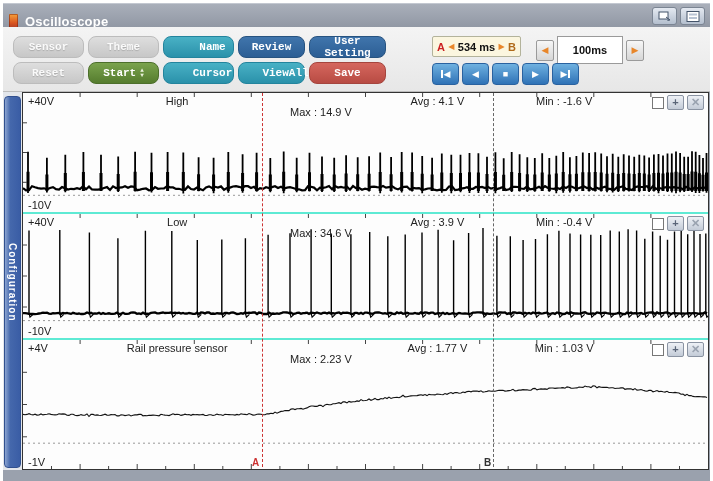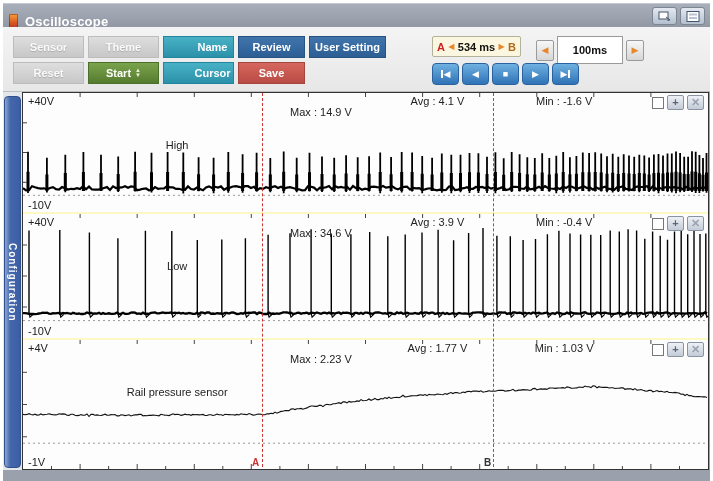--- a/index.html
+++ b/index.html
@@ -16,23 +16,23 @@
   .title-text { color:#fff; font-size:13px; font-weight:bold; letter-spacing:.2px; }
   .win-btns { position:absolute; right:5px; top:3px; display:flex; gap:3px; }
   .win-btn { width:25px; height:18px; border:1px solid #76markt8089; border:1px solid #7b8593; border-radius:3px;
     background:linear-gradient(#e4e9f1,#b4bfce); display:flex; align-items:center; justify-content:center; }
 
   
   .toolbar { position:absolute; top:27px; left:3px; right:3px; height:65px;
     background:linear-gradient(#f4f4f4,#e7e7e7); border-bottom:1px solid #bdbdbd; }
   .btn-grid { position:absolute; left:10px; top:9px; display:grid;
     grid-template-columns:71px 71px 71px 67px 77px; grid-auto-rows:22px; gap:4px; }
-  .tb-btn { border-radius:0; font-size:11px; font-weight:bold; color:#fff;
+  .tb-btn { border-radius:8px; font-size:11px; font-weight:bold; color:#fff;
     display:flex; align-items:center; justify-content:center; gap:4px; cursor:default;
-    border:1px solid transparent; }
+    border:1px solid transparent;font-family:Liberation Mono, monospace; }
   .tb-btn.disabled { background:linear-gradient(#dedede,#c7c7c7); border-color:#bcbcbc; color:#fafafa; text-shadow:0 1px 1px #aaa; }
   .tb-btn.teal  { background:linear-gradient(#49b1c5,#2a91aa); border-color:#23849d;padding-left:28px; }
   .tb-btn.navy  { background:linear-gradient(#4075ac,#2c5e94); border-color:#275380; }
   .tb-btn.green { background:linear-gradient(#7aa34d,#557c2e); border-color:#4c6f2b; }
   .tb-btn.red   { background:linear-gradient(#d5675e,#b84b43); border-color:#a5453e; }
   .spinner { display:flex; flex-direction:column; line-height:5px; font-size:6px; color:#eaf2dc; }
 
   .ab-box { position:absolute; left:429px; top:9px; width:89px; height:21px;
     background:#fbf6df; border:1px solid #b3b39b; border-radius:2px;
     display:flex; align-items:center; justify-content:space-between; padding:0 4px; font-size:11px; }
@@ -56,27 +56,27 @@
 
   
   .workspace { position:absolute; top:92px; left:3px; right:3px; bottom:0; background:#9aa1ad; }
   .tabstrip { position:absolute; left:0; top:0; bottom:11px; width:19px; background:#e3e6eb; }
   .config-tab { position:absolute; left:1px; top:4px; bottom:2px; width:17px;
     background:linear-gradient(90deg,#8ba4d1,#4568ac 35%,#3a5da5); border:1px solid #31508f; border-radius:4px;
     display:flex; align-items:center; justify-content:center; }
   .config-tab span { writing-mode:vertical-rl; color:#fff; font-size:10px; font-weight:bold; letter-spacing:1px; }
 
   .panels { position:absolute; left:19px; right:1px; top:0; bottom:11px;
-    background:#fef9c3; border:1px solid #333; display:flex; flex-direction:column; gap:2px; }
+    background:#5eead4; border:1px solid #333; display:flex; flex-direction:column; gap:2px; }
   .panel { position:relative; background:#fdfdfd; overflow:hidden; }
   .panel.p0 { height:119px; } .panel.p1 { height:124px; } .panel.p2 { flex:1; }
   .chart { position:absolute; inset:0; }
   .hdr { position:absolute; top:2px; font-size:11px; color:#222; white-space:nowrap; z-index:3; }
   .hdr.vtop { left:5px; }
-  .hdr.cname { left:22.5%; transform:translateX(-50%);margin-top:44px; }
+  .hdr.cname { left:22.5%; transform:translateX(-50%); }
   .hdr.cmax { left:43.5%; transform:translateX(-50%);margin-top:11px; }
   .hdr.cavg { left:60.5%; transform:translateX(-50%); }
   .hdr.cmin { left:79%;  transform:translateX(-50%); }
   .vbottom { position:absolute; left:5px; bottom:1px; font-size:11px; color:#222; z-index:3; }
   .panel-controls { position:absolute; top:2px; right:4px; display:flex; gap:3px; align-items:center; z-index:4; }
   .chk { width:12px; height:12px; background:#fff; border:1px solid #777; }
   .mini-btn { width:17px; height:15px; border:1px solid #8a93a2; border-radius:2px;
     background:linear-gradient(#eef1f6,#c3cbd7); color:#5a6578; font-size:11px; font-weight:bold;
     display:flex; align-items:center; justify-content:center; line-height:1; }
   .mini-btn.x { color:#9aa3b0; }
@@ -123,20 +123,21 @@
 
       <button class="tb-btn disabled">Reset</button>
       <button class="tb-btn green">
         <span>Start</span>
         <span class="spinner">
             <span>▲</span>
             <span>▼</span>
           </span>
       </button>
       <button class="tb-btn teal">Cursor</button>
+      <button class="tb-btn teal">ViewAll</button>
       <button class="tb-btn red">Save</button>
     </div>
 
     <div class="ab-box">
       <span class="ab-a">A</span>
       <span class="ab-arrow">◀</span>
       <span class="ab-value">534 ms</span>
       <span class="ab-arrow">▶</span>
       <span class="ab-b">B</span>
     </div>

